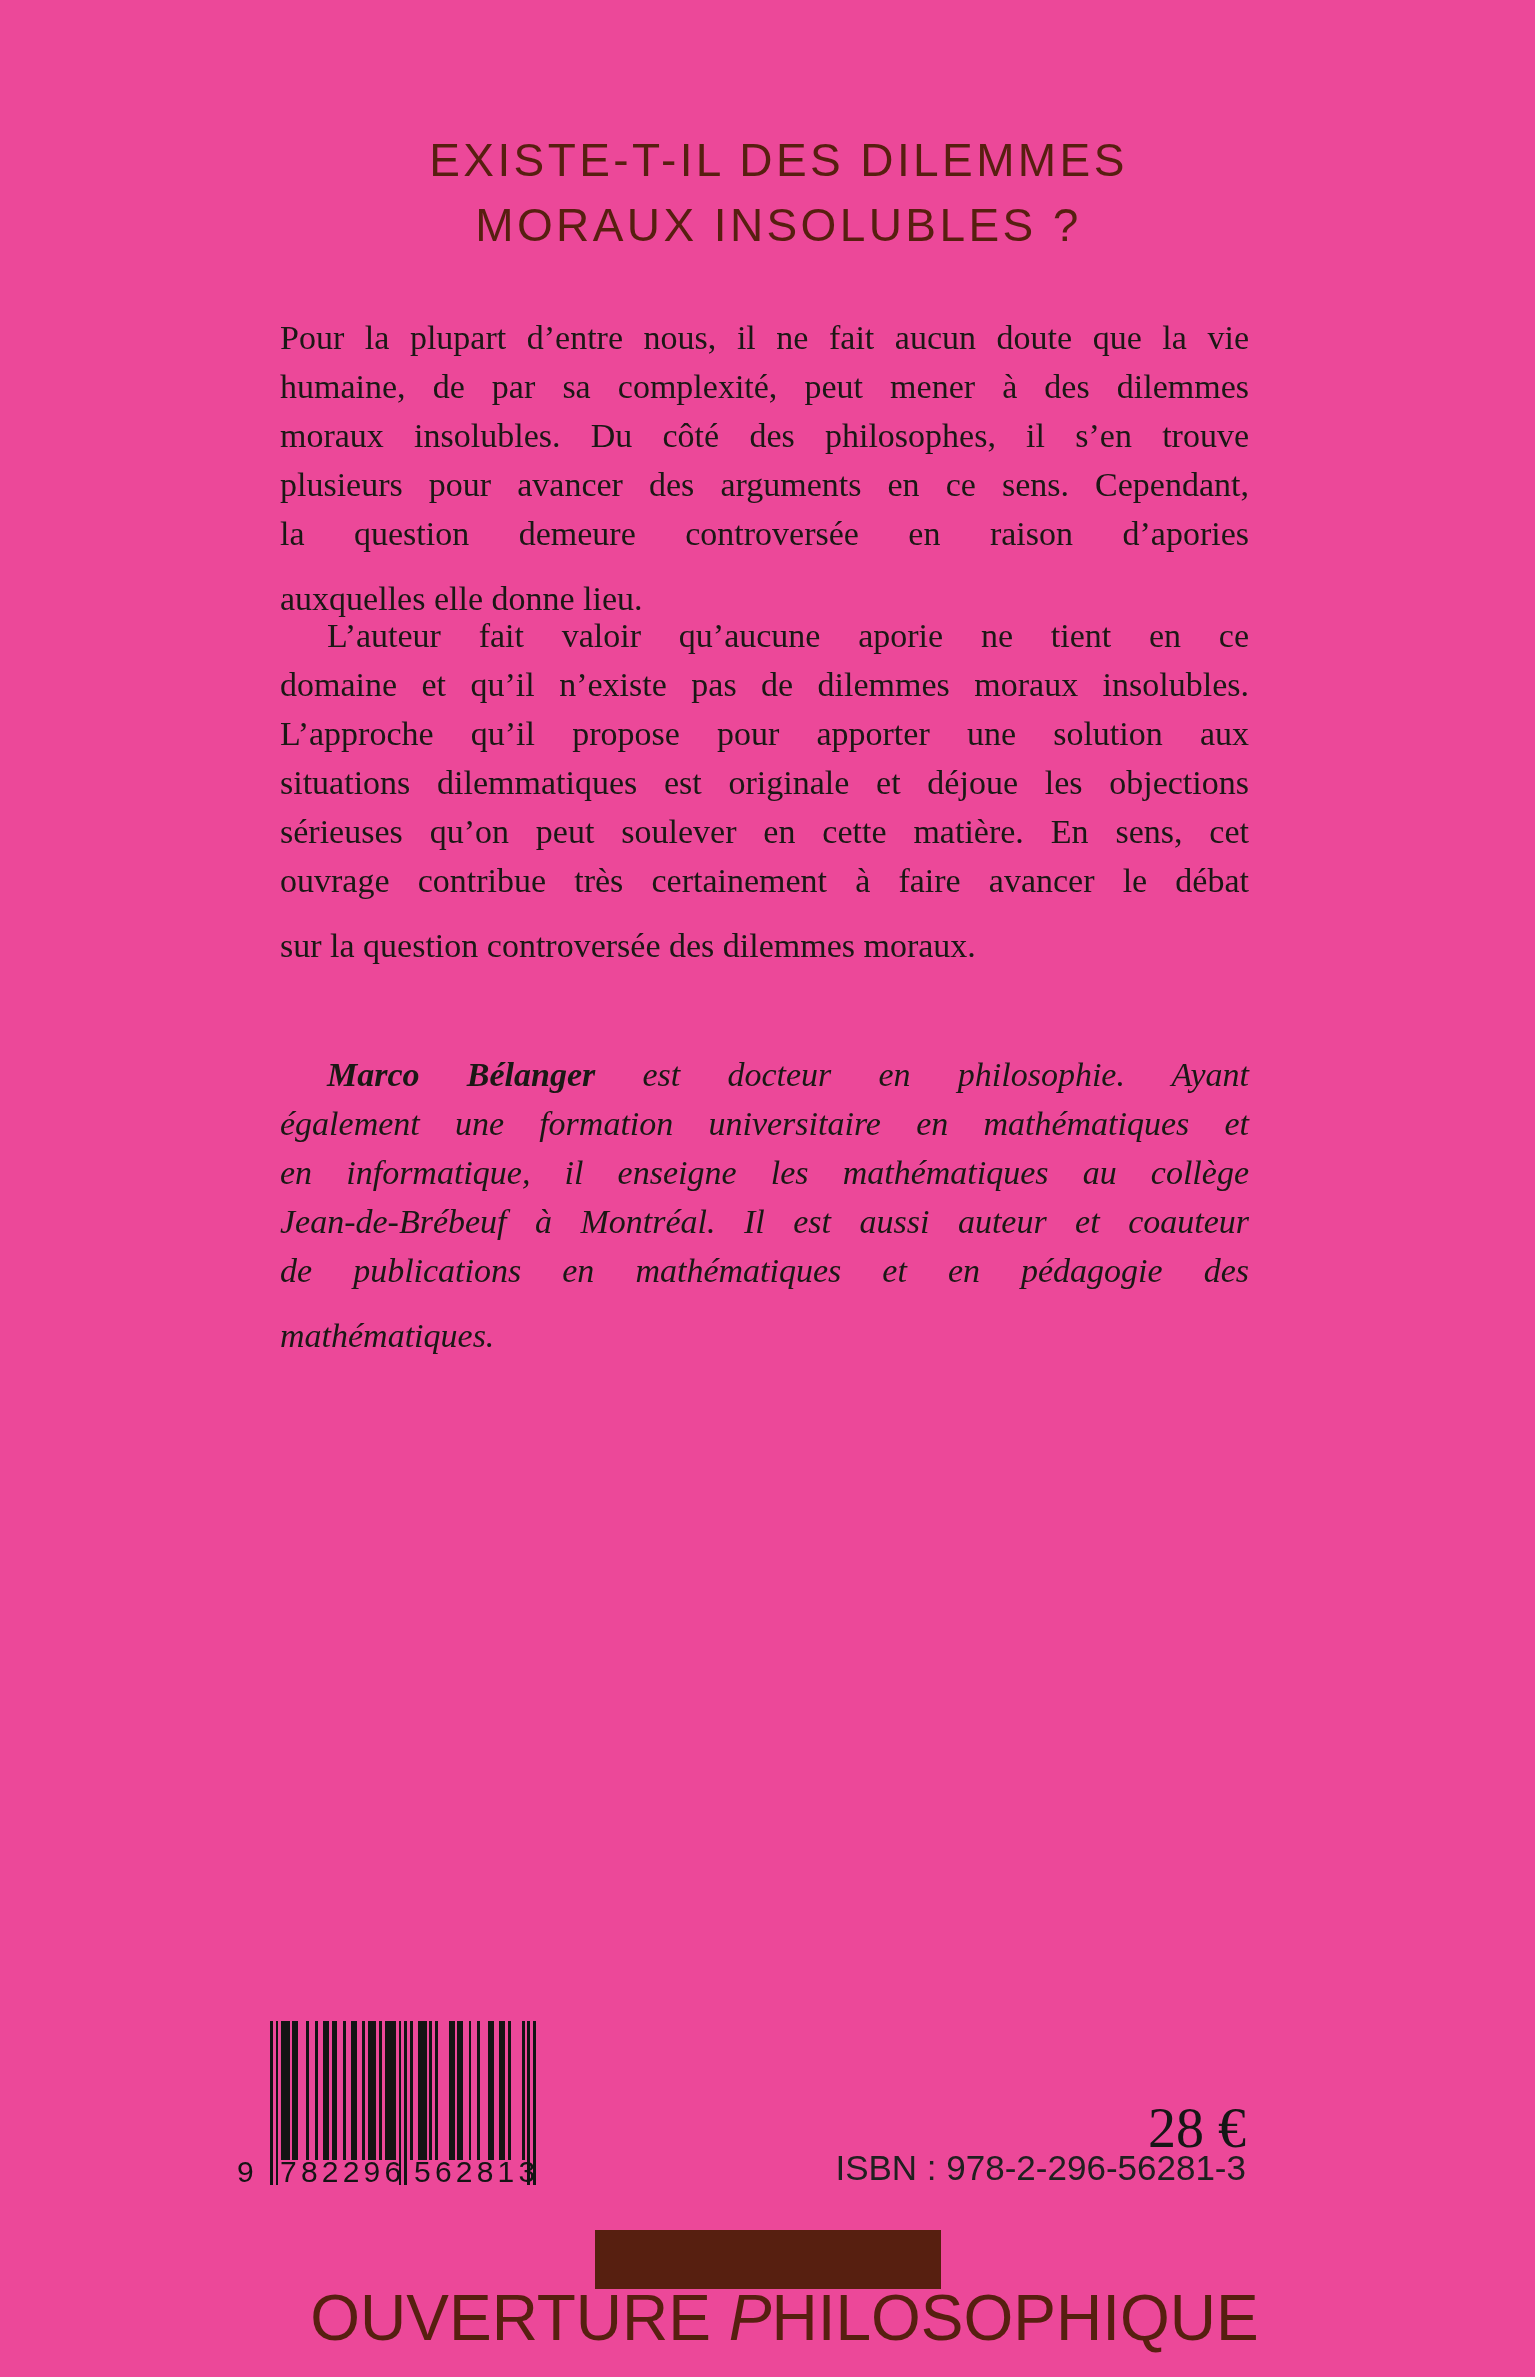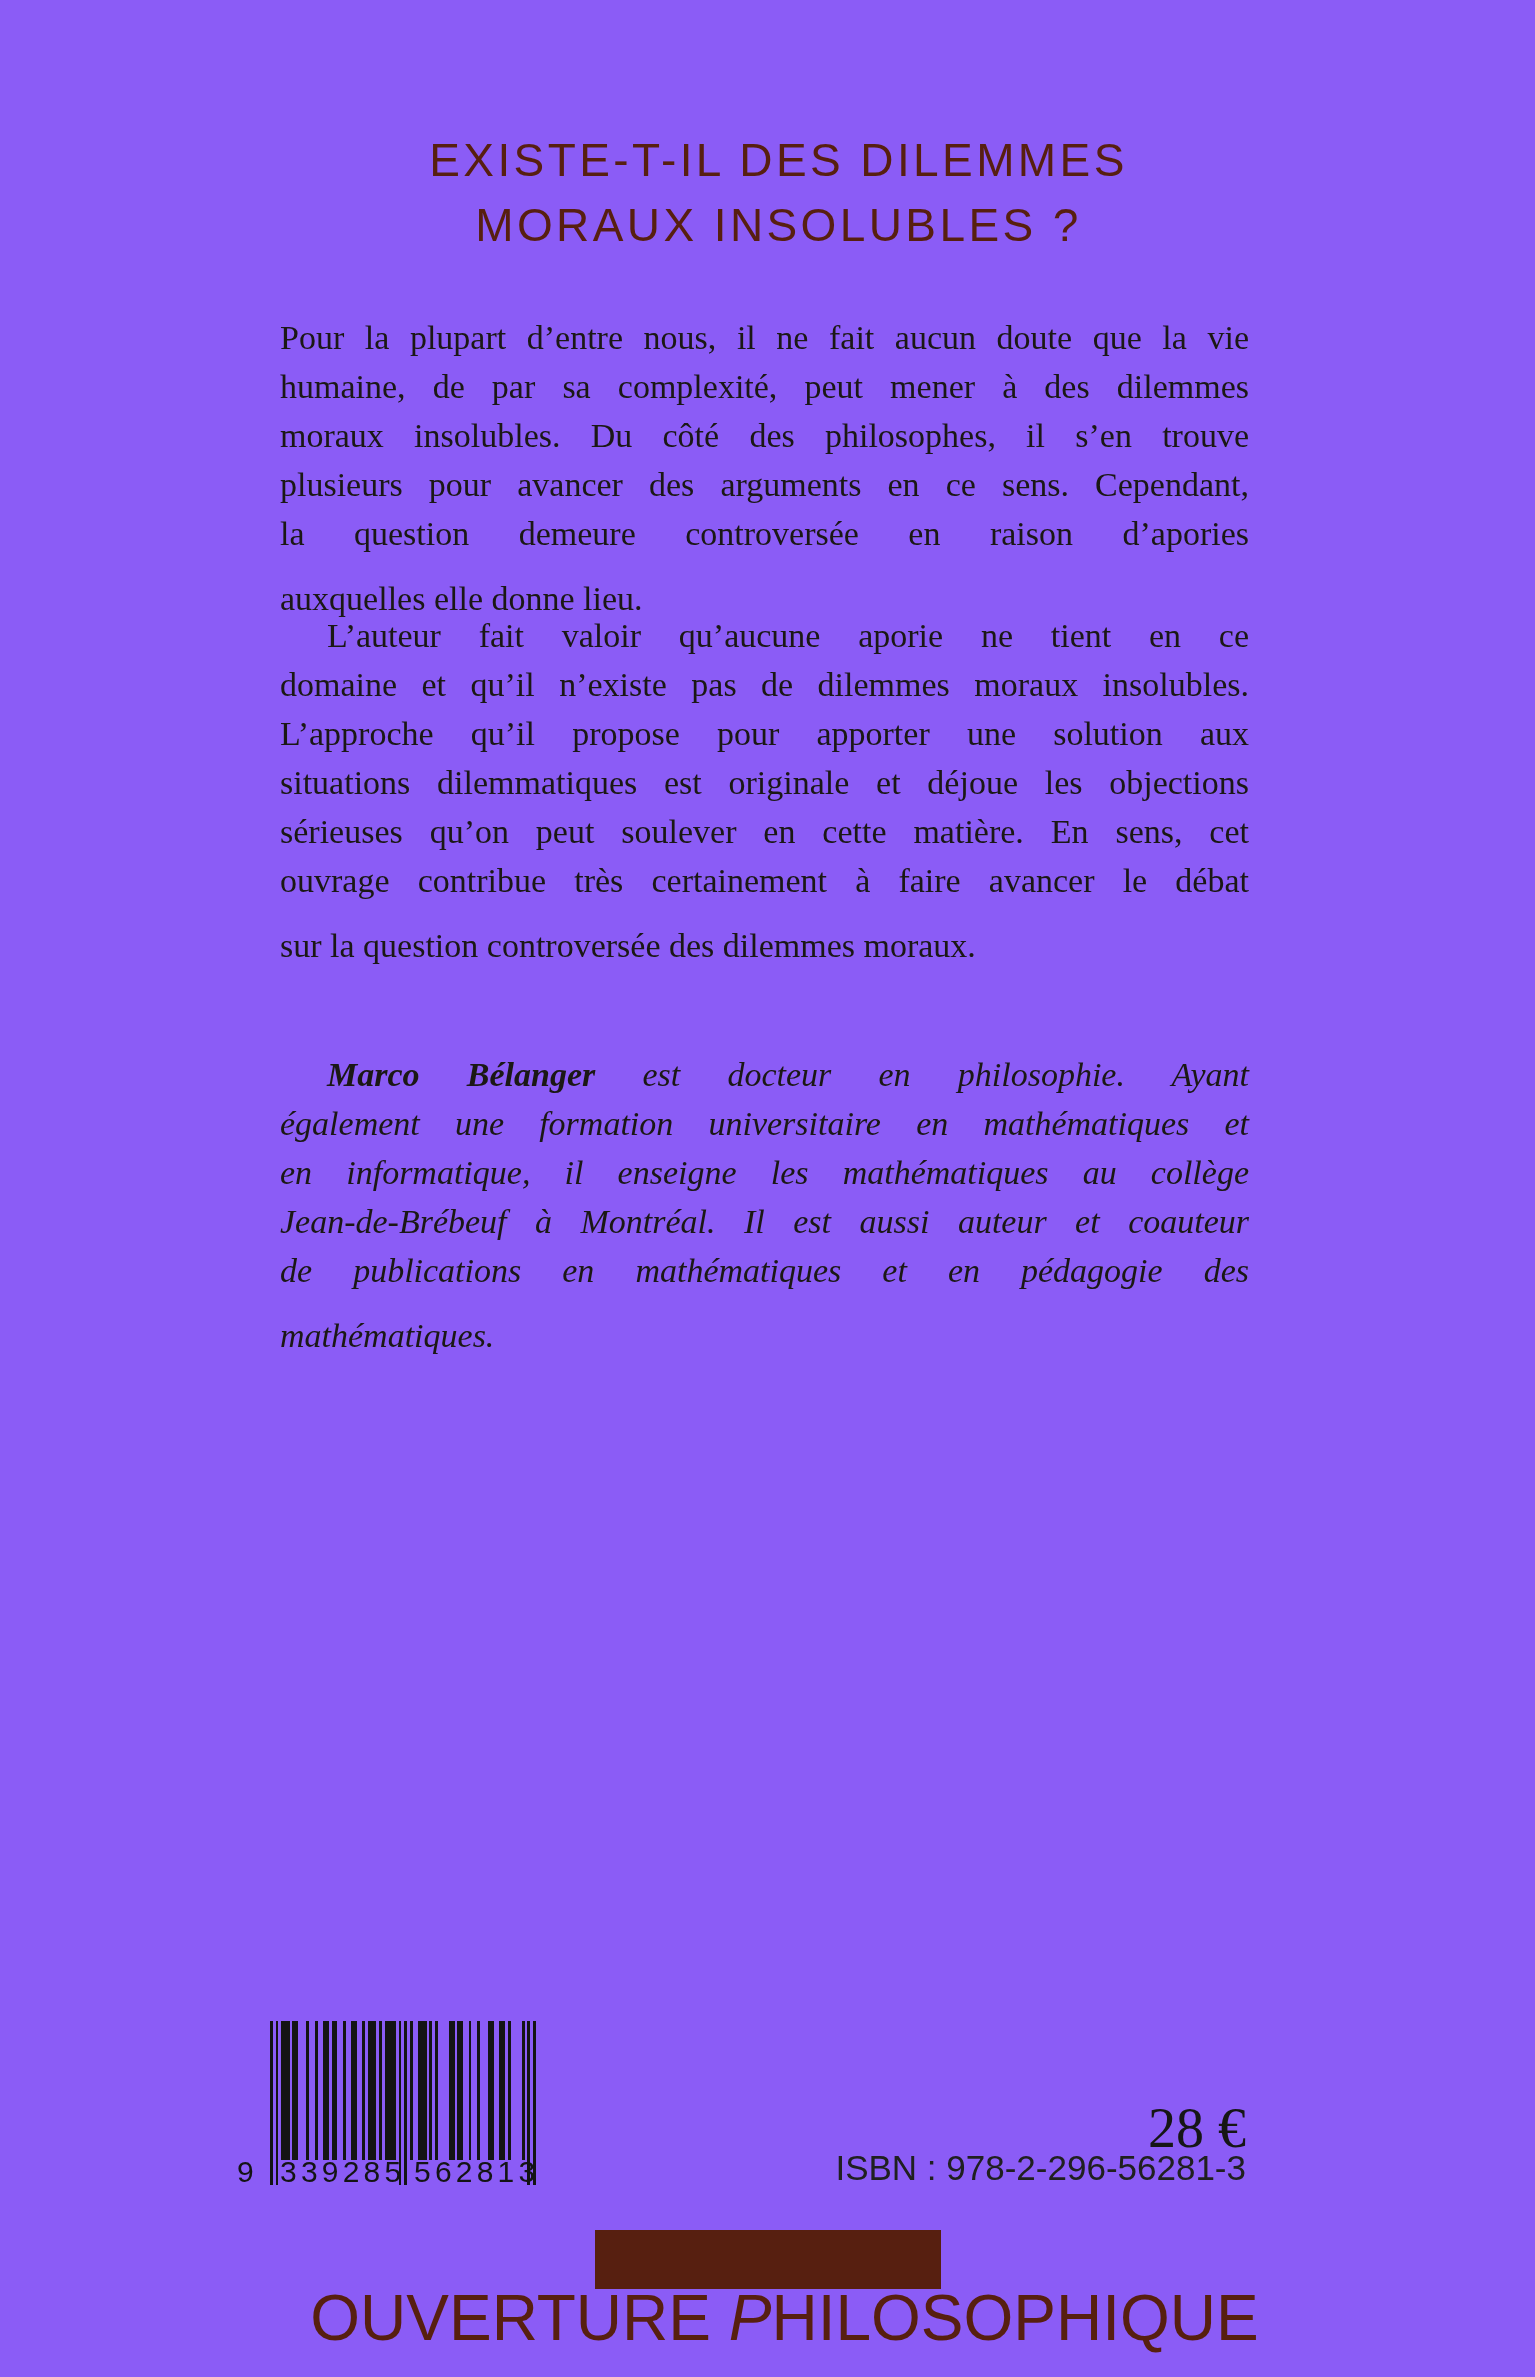--- a/index.html
+++ b/index.html
@@ -3,21 +3,21 @@
 <meta charset="utf-8">
 <style>
   :root{
     --maroon:#571f10;
     --ink:#1b1815;
   }
   html,body{margin:0;padding:0;background:#e8e8e8;}
   .page{
     position:relative;
     width:1535px;height:2377px;
-    background:#8b5cf6;
+    background:#ec4899;
     overflow:hidden;
     font-family:"Liberation Serif",serif;
   }
   
   .title{
     position:absolute;top:128px;left:294px;width:969px;
     text-align:center;
     font-family:"Liberation Sans",sans-serif;
     font-size:46px;line-height:65px;letter-spacing:3.4px;
     color:var(--maroon);
@@ -206,21 +206,21 @@
       <div class="bc-m"></div>
       <div class="bc-m"></div>
       <div class="bc-m"></div>
       <div class="bc-m bar"></div>
       <div class="bc-m"></div>
       <div class="bc-m bar guard"></div>
       <div class="bc-m"></div>
       <div class="bc-m bar guard"></div>
     </div>
   <div class="bc-digit" id="bcd-first">9</div>
-  <div class="bc-digit" id="bcd-g1">339285</div>
+  <div class="bc-digit" id="bcd-g1">782296</div>
   <div class="bc-digit" id="bcd-g2">562813</div>
 
   <div class="price">28 €</div>
   <div class="isbn">ISBN : 978-2-296-56281-3</div>
 
   <div class="footer">
     <div class="footer-rect"></div>
     <div class="footer-text"><span>OUVERTURE </span><span class="it">P</span><span>HILOSOPHIQUE</span></div>
   </div>
 

